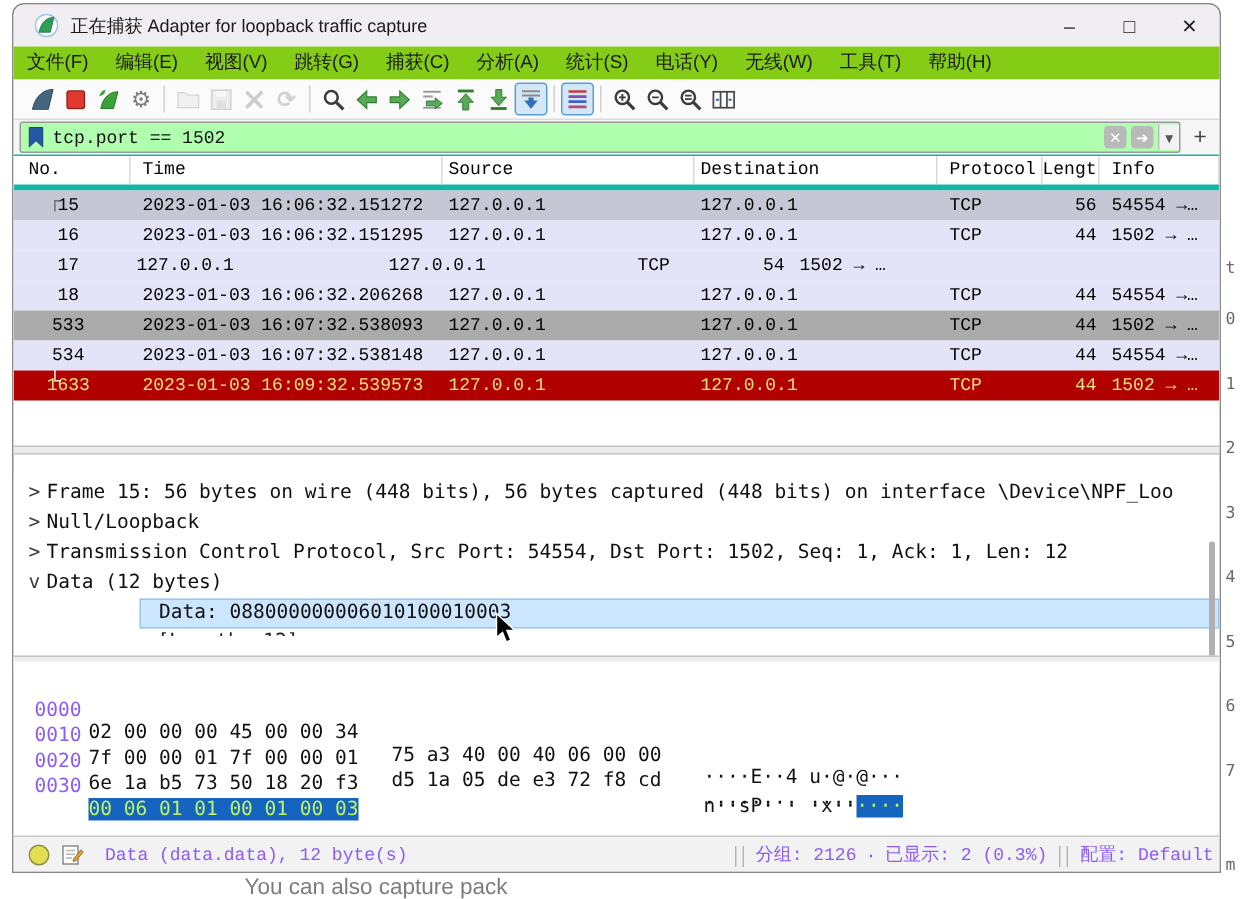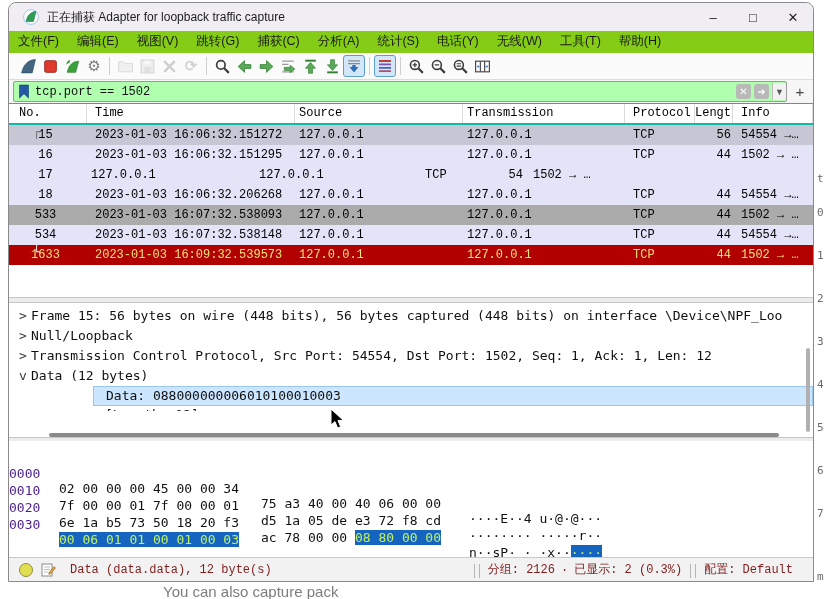--- a/index.html
+++ b/index.html
@@ -51,21 +51,21 @@
   .filter-text{font:12px "Liberation Mono",monospace;color:#101010;white-space:pre;flex:1}
   .f-btn{width:15px;height:15px;border-radius:3px;background:#b9b9b9;color:#fff;display:flex;
          align-items:center;justify-content:center;font-size:10px;margin-right:3px;flex:0 0 auto}
   .f-caret{width:13px;height:17px;background:#f2f2f2;border-left:1px solid #bdbdbd;color:#555;
            display:flex;align-items:center;justify-content:center;font-size:9px;flex:0 0 auto}
   .f-add{width:18px;text-align:center;font-size:15px;color:#444;margin-left:4px}
 
   
   .plist{position:absolute;left:0;top:101px;right:0;height:193px;background:#fff;overflow:hidden;
          font:12px "Liberation Mono",monospace}
-  .phead{display:flex;height:19px;line-height:19px;border-bottom:2px solid #14b8a6;background:#fff;color:#000}
+  .phead{display:flex;height:19px;line-height:19px;border-bottom:4px solid #14b8a6;background:#fff;color:#000}
   .phead .hc{border-right:1px solid #dadada;box-sizing:border-box;overflow:hidden;white-space:nowrap}
   .prow{display:flex;height:20px;line-height:20px;position:relative;white-space:nowrap}
   .c{overflow:hidden;white-space:nowrap;box-sizing:border-box}
   .col-no{width:78px;text-align:center;padding-right:5px}
   .col-time{width:208px;padding-left:8px}
   .col-src{width:168px;padding-left:4px}
   .col-dst{width:162px;padding-left:4px}
   .col-proto{width:70px;padding-left:8px}
   .col-len{width:38px;text-align:right;padding-right:2px}
   .col-info{flex:1;padding-left:8px}
@@ -74,47 +74,47 @@
   .r-tcp{background:#e4e4f8}
   .r-gray{background:#ababab}
   .r-bad{background:#b00000;color:#f5e27a}
   .brk{position:absolute;left:24px;top:0;color:#6d6d6d;font:12px "DejaVu Sans Mono",monospace}
   .r-bad .brk{color:#efefef}
 
   .sash{position:absolute;left:0;right:0;height:4px;background:#ececec;border-top:1px solid #c6c6c6;
         border-bottom:1px solid #c6c6c6;box-sizing:content-box}
 
   
-  .details{position:absolute;left:0;top:300px;right:0;height:134px;background:#fff;overflow:hidden;
+  .details{position:absolute;left:0;top:313px;right:0;height:134px;background:#fff;overflow:hidden;
            font:13px "DejaVu Sans Mono",monospace;color:#101010;padding-top:3px;box-sizing:border-box}
   .dline{height:20px;line-height:20px;white-space:pre;overflow:hidden}
   .chev{display:inline-block;width:16px;margin-left:6px;color:#3c3c3c;text-align:center}
   .dsel{margin-left:84px;background:#cde6ff;border:1px solid #9cc7ec;padding-left:12px;height:18px;line-height:18px}
   .dclip{margin-left:84px;padding-left:12px;height:5px;line-height:18px;overflow:hidden;color:#202020}
   .d-hscroll{position:absolute;left:40px;top:130px;width:730px;height:4px;background:#8a8a8a;border-radius:2px}
   .d-vscroll{position:absolute;right:3px;top:45px;width:4px;height:84px;background:#b0b0b0;border-radius:2px}
 
   
   .hexpane{position:absolute;left:0;top:438px;right:0;height:118px;background:#fff;overflow:hidden;
            padding-top:10px;box-sizing:border-box}
   .hexrow{position:relative;height:17px;line-height:17px;font:13px "DejaVu Sans Mono",monospace;white-space:pre;color:#111}
-  .off{position:absolute;left:0;color:#4c1d95}
+  .off{position:absolute;left:14px;color:#8b5cf6}
   .hx1{position:absolute;left:50px}
   .hx2{position:absolute;left:252px}
   .asc{position:absolute;left:460px}
   .hl{background:#1565c0;color:#bef264}
   .hl:empty{display:none}
 
   
   .statusbar{position:absolute;left:0;right:0;bottom:0;height:23px;background:#f2f2f2;border-top:1px solid #c9c9c9;
-             display:flex;align-items:center;font:12px "Liberation Mono",monospace;color:#7f1d1d}
+             display:flex;align-items:center;font:12px "Liberation Mono",monospace;color:#8b5cf6}
   .expert-dot{width:12px;height:12px;border-radius:50%;background:#e2de52;border:1px solid #8f8f3f;
               margin:0 8px 0 10px;flex:0 0 auto}
   .note-ic{margin-right:14px;flex:0 0 auto}
-  .sb-right{margin-left:auto;display:flex;align-items:flex-end;white-space:nowrap;margin-right:20px}
+  .sb-right{margin-left:auto;display:flex;align-items:flex-end;white-space:nowrap;margin-right:4px}
   .sb-sep{width:1px;height:14px;background:#b5b5b5;margin:0 2px}
   .sb-gap{width:6px}
 
   
   .cursor{position:absolute;left:330px;top:408px;z-index:50}
 </style>
 </head>
 <body>
 
 <div class="bg-bottom-text">You can also capture pack</div>
@@ -290,21 +290,21 @@
       <span class="f-caret">▼</span>
     </div>
     <span class="f-add">+</span>
   </div>
 
   <div class="plist">
     <div class="phead">
       <span class="hc col-no">No.</span>
       <span class="hc col-time">Time</span>
       <span class="hc col-src">Source</span>
-      <span class="hc col-dst">Transmission</span>
+      <span class="hc col-dst">Destination</span>
       <span class="hc col-proto">Protocol</span>
       <span class="hc col-len">Length</span>
       <span class="hc col-info">Info</span>
     </div>
 
     <div class="prow r-sel">
       <span class="brk">┌</span>
       <span class="c col-no">15</span>
       <span class="c col-time">2023-01-03 16:06:32.151272</span>
       <span class="c col-src">127.0.0.1</span>
@@ -393,21 +393,20 @@
     </div>
     <div class="hexrow">
       <span class="off">0010</span>
       <span class="hx1"><span>7f 00 00 01 7f 00 00 01</span></span>
       <span class="hx2"><span>d5 1a 05 de e3 72 f8 cd</span></span>
       <span class="asc"><span>········</span><span> </span><span>·····r··</span></span>
     </div>
     <div class="hexrow">
       <span class="off">0020</span>
       <span class="hx1"><span>6e 1a b5 73 50 18 20 f3</span></span>
-      <span class="hx2"><span>ac 78 00 00 </span><span class="hl">08 80 00 00</span></span>
       <span class="asc"><span>n··sP· ·</span><span> </span><span>·x··</span><span class="hl">····</span></span>
     </div>
     <div class="hexrow">
       <span class="off">0030</span>
       <span class="hx1"><span></span><span class="hl">00 06 01 01 00 01 00 03</span></span>
       <span class="hx2"><span></span></span>
       
     </div>
   </div>
 

